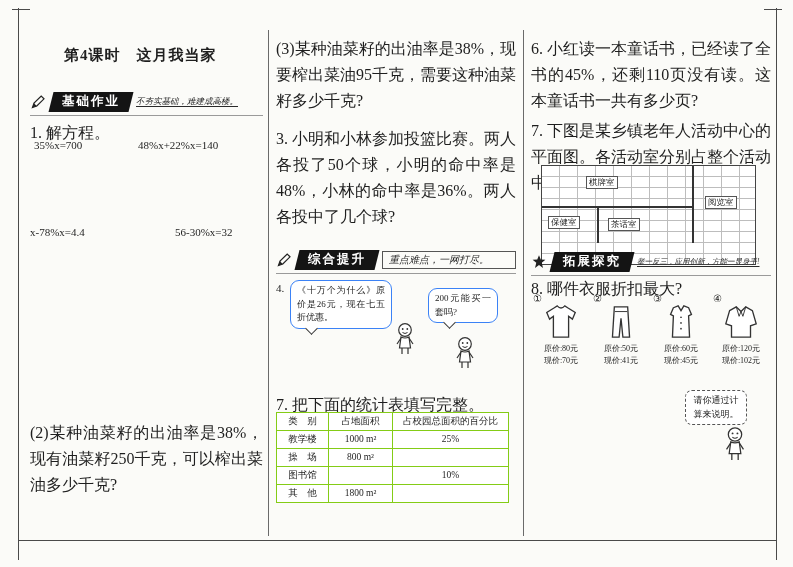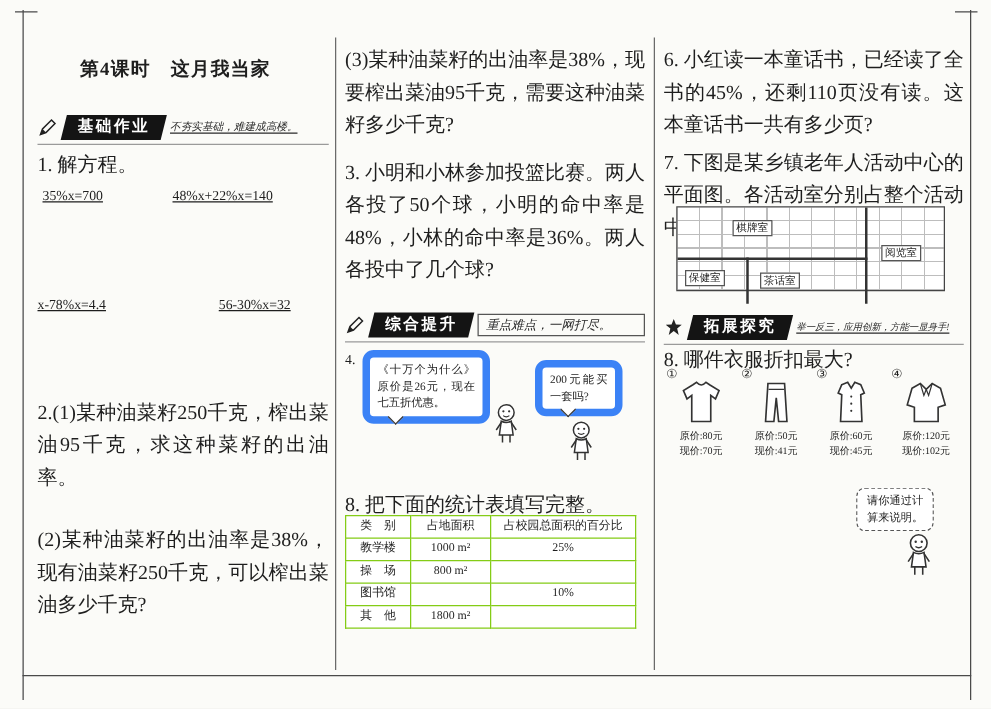--- a/index.html
+++ b/index.html
@@ -36,43 +36,43 @@
     background:#141414; color:#fff; font-weight:bold; font-size:12.5px;
     padding:1px 11px 2px; transform:skewX(-14deg); white-space:nowrap; flex:0 0 auto;
   }
   .banner > span { display:inline-block; transform:skewX(14deg); letter-spacing:2px; }
   .slogan { font-size:8.5px; font-style:italic; white-space:nowrap;
     text-decoration:underline; text-underline-offset:2px; color:#2a2a2a; }
   .slogan-box { font-size:10px; font-style:italic; white-space:nowrap;
     border:1px solid #555; padding:1px 6px; flex:1; color:#2a2a2a; }
 
   .eqrow { position:absolute; left:0; height:16px; width:233px; font-size:11px; }
-  .eqrow .eq { position:absolute; top:12px; white-space:nowrap;text-decoration:underline; }
+  .eqrow .eq { position:absolute; top:0; white-space:nowrap; }
 
   .bubble {
-    position:absolute; border:6px solid #3b82f6; border-radius:9px;
+    position:absolute; border:1px solid #3b82f6; border-radius:9px;
     background:#fff; padding:3px 6px; font-size:9px; line-height:1.5; text-align:justify;
   }
   .bubble::after {
     content:""; position:absolute; bottom:-5px; left:16px; width:8px; height:8px;
     background:#fff; border-right:1px solid #333; border-bottom:1px solid #333;
     transform:rotate(45deg);
   }
   .kid { position:absolute; }
   .kid svg { display:block; }
 
   table.stats { border-collapse:collapse; width:233px; font-size:9.5px; background:#fff; }
   .stats th,.stats td {
     border:1px solid #84cc16; text-align:center; font-weight:normal;
     height:18px; padding:0 2px; line-height:1.2;
   }
   .stats .c0 { width:52px; } .stats .c1 { width:64px; }
 
   .floorplan {
-    position:absolute; width:215px; height:68px; border:1.5px solid #444; background-color:#fff;
+    position:absolute; width:215px; height:100px; border:1.5px solid #444; background-color:#fff;
     background-image:
       repeating-linear-gradient(to right, transparent 0 17px, #bdbdbd 17px 18px),
       repeating-linear-gradient(to bottom, transparent 0 10px, #bdbdbd 10px 11px);
   }
   .wall { position:absolute; background:#333; }
   .room {
     position:absolute; font-size:8.5px; line-height:1.3; white-space:nowrap;
     background:#fff; border:1px solid #555; padding:0 2px;
   }
 
@@ -121,21 +121,20 @@
 
     <div class="eqrow" style="top:139px;">
       <span class="eq" style="left:4px;">35%x=700</span>
       <span class="eq" style="left:108px;">48%x+22%x=140</span>
     </div>
     <div class="eqrow" style="top:226px;">
       <span class="eq" style="left:0;">x-78%x=4.4</span>
       <span class="eq" style="left:108px;padding-left:37px;">56-30%x=32</span>
     </div>
 
-    <div class="block ptext" style="top:318px; width:233px;">2.(1)某种油菜籽250千克，榨出菜油95千克，求这种菜籽的出油率。</div>
 
     <div class="block ptext" style="top:420px; width:233px;">(2)某种油菜籽的出油率是38%，现有油菜籽250千克，可以榨出菜油多少千克?</div>
   </div>
 
   <div class="col" style="left:276px; width:240px;">
 
     <div class="block ptext" style="top:36px; width:240px;">(3)某种油菜籽的出油率是38%，现要榨出菜油95千克，需要这种油菜籽多少千克?</div>
 
     <div class="block ptext" style="top:126px; width:240px;">3. 小明和小林参加投篮比赛。两人各投了50个球，小明的命中率是48%，小林的命中率是36%。两人各投中了几个球?</div>
 
@@ -171,21 +170,21 @@
           <circle cx="13" cy="8" r="6.3" fill="#fff" stroke="#333" stroke-width="1.2"></circle>
           <circle cx="10.7" cy="7" r="0.9" fill="#333"></circle>
             <circle cx="15.3" cy="7" r="0.9" fill="#333"></circle>
           <path d="M10.5 10.5 Q13 12.5 15.5 10.5" fill="none" stroke="#333" stroke-width="1"></path>
           <path d="M9 15 Q13 17 17 15 L18.5 26 L7.5 26 Z" fill="#fff" stroke="#333" stroke-width="1.2"></path>
           <path d="M9 16 L5 22 M17 16 L21 22 M10 26 L10 32 M16 26 L16 32" fill="none" stroke="#333" stroke-width="1.2"></path>
         </svg>
       </span>
     </div>
 
-    <div class="block ptext" style="top:392px; width:240px;">8. 把下面的统计表填写完整。</div>
+    <div class="block ptext" style="top:392px; width:240px;">7. 把下面的统计表填写完整。</div>
 
     <table class="stats block" style="top:412px;">
       <tbody>
           <tr>
         <th class="c0">类　别</th>
         <th class="c1">占地面积</th>
         <th>占校园总面积的百分比</th>
       </tr>
       <tr>
         <td>教学楼</td>

